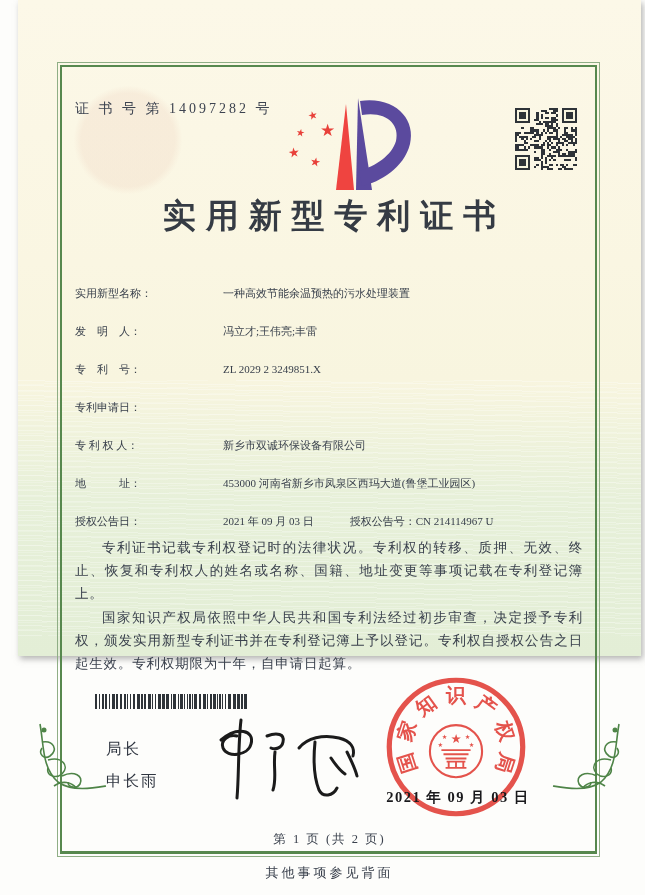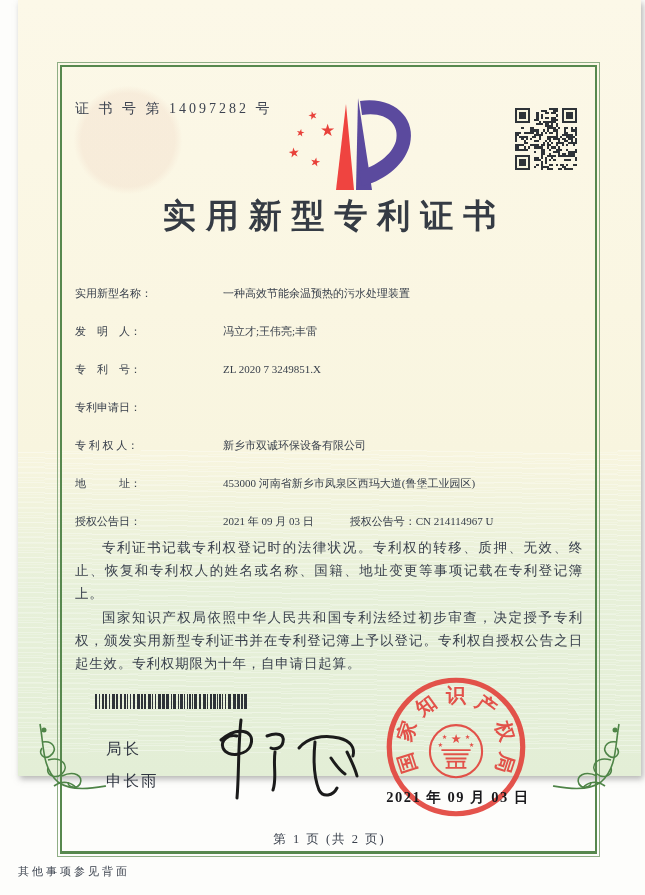--- a/index.html
+++ b/index.html
@@ -1,18 +1,18 @@
 <!DOCTYPE html>
 <html><head>
 <meta charset="utf-8">
 <style>
   html,body{margin:0;padding:0;background:#fdfdfb;}
   body{width:645px;height:895px;position:relative;overflow:hidden;
        font-family:"Liberation Serif","DejaVu Serif",serif;}
-  .paper{position:absolute;left:18px;top:0;width:623px;height:776px;
+  .paper{position:absolute;left:18px;top:0;width:623px;height:656px;
     background:linear-gradient(180deg,#fcf8e8 0%,#faf6e2 40%,#f8f5df 58%,#eef2db 68%,#e7f0d9 76%,#e3eed6 100%);
     box-shadow:2px 3px 6px rgba(110,110,110,.5);}
   .paper::before{content:"";position:absolute;left:55px;top:85px;width:110px;height:110px;border-radius:50%;
     background:radial-gradient(circle,rgba(224,170,150,.14) 0 60%,rgba(224,170,150,0) 70%);}
   .waves{position:absolute;left:0;right:0;top:58%;bottom:3%;pointer-events:none;opacity:.55;
     background:repeating-linear-gradient(1.2deg,rgba(255,255,255,.55) 0 1px,rgba(255,255,255,0) 1px 5px),
                repeating-linear-gradient(-1.4deg,rgba(255,255,255,.35) 0 1px,rgba(255,255,255,0) 1px 7px);}
   .frame{position:absolute;left:39px;top:62px;width:541px;height:793px;border:1px solid #8fae85;}
   .frame-inner{position:absolute;inset:2px;border:2px solid #57884e;border-bottom-width:3px;}
   .cert-no{position:absolute;left:57px;top:100px;font-size:14px;letter-spacing:3px;color:#3d4350;}
@@ -29,21 +29,21 @@
     color:#3a414d;text-align:justify;}
   .paras p{margin:0;text-indent:2em;letter-spacing:.06em;}
   .barcode{position:absolute;left:77px;top:694px;width:156px;height:15px;}
   .signer{position:absolute;left:88px;top:733px;font-size:15.5px;color:#2f3540;line-height:32px;letter-spacing:2px;}
   .signature{position:absolute;left:185px;top:706px;width:165px;height:100px;}
   .seal{position:absolute;left:365px;top:674px;width:146px;height:146px;opacity:.92;}
   .seal-date{position:absolute;left:358px;top:788px;width:164px;text-align:center;font-size:14.5px;
     font-weight:700;letter-spacing:1.5px;color:#19191c;}
   .page-foot{position:absolute;left:0;top:831px;width:100%;text-align:center;font-size:12.5px;
     letter-spacing:2px;color:#3a414d;}
-  .back-note{position:absolute;left:0;top:864px;width:100%;font-size:11px;
+  .back-note{position:absolute;left:0;top:864px;width:100%;text-align:center;font-size:13px;
     letter-spacing:3px;color:#3a414d;}
   .flourish{position:absolute;width:78px;height:78px;}
   .flourish.bl{left:14px;top:716px;}
   .flourish.br{right:14px;top:716px;transform:scaleX(-1);}
 </style>
 </head>
 <body>
 
 <div class="paper">
   <div class="waves"></div>
@@ -365,21 +365,21 @@
     <div class="frow">
         <span class="flabel">实用新型名称：</span>
         <span>一种高效节能余温预热的污水处理装置</span>
       </div>
     <div class="frow">
         <span class="flabel">发　明　人：</span>
         <span>冯立才;王伟亮;丰雷</span>
       </div>
     <div class="frow">
         <span class="flabel">专　利　号：</span>
-        <span>ZL 2020 7 3249851.X</span>
+        <span>ZL 2029 2 3249851.X</span>
       </div>
     <div class="frow">
         <span class="flabel">专利申请日：</span>
       </div>
     <div class="frow">
         <span class="flabel">专 利 权 人：</span>
         <span>新乡市双诚环保设备有限公司</span>
       </div>
     <div class="frow">
         <span class="flabel">地　　　址：</span>

